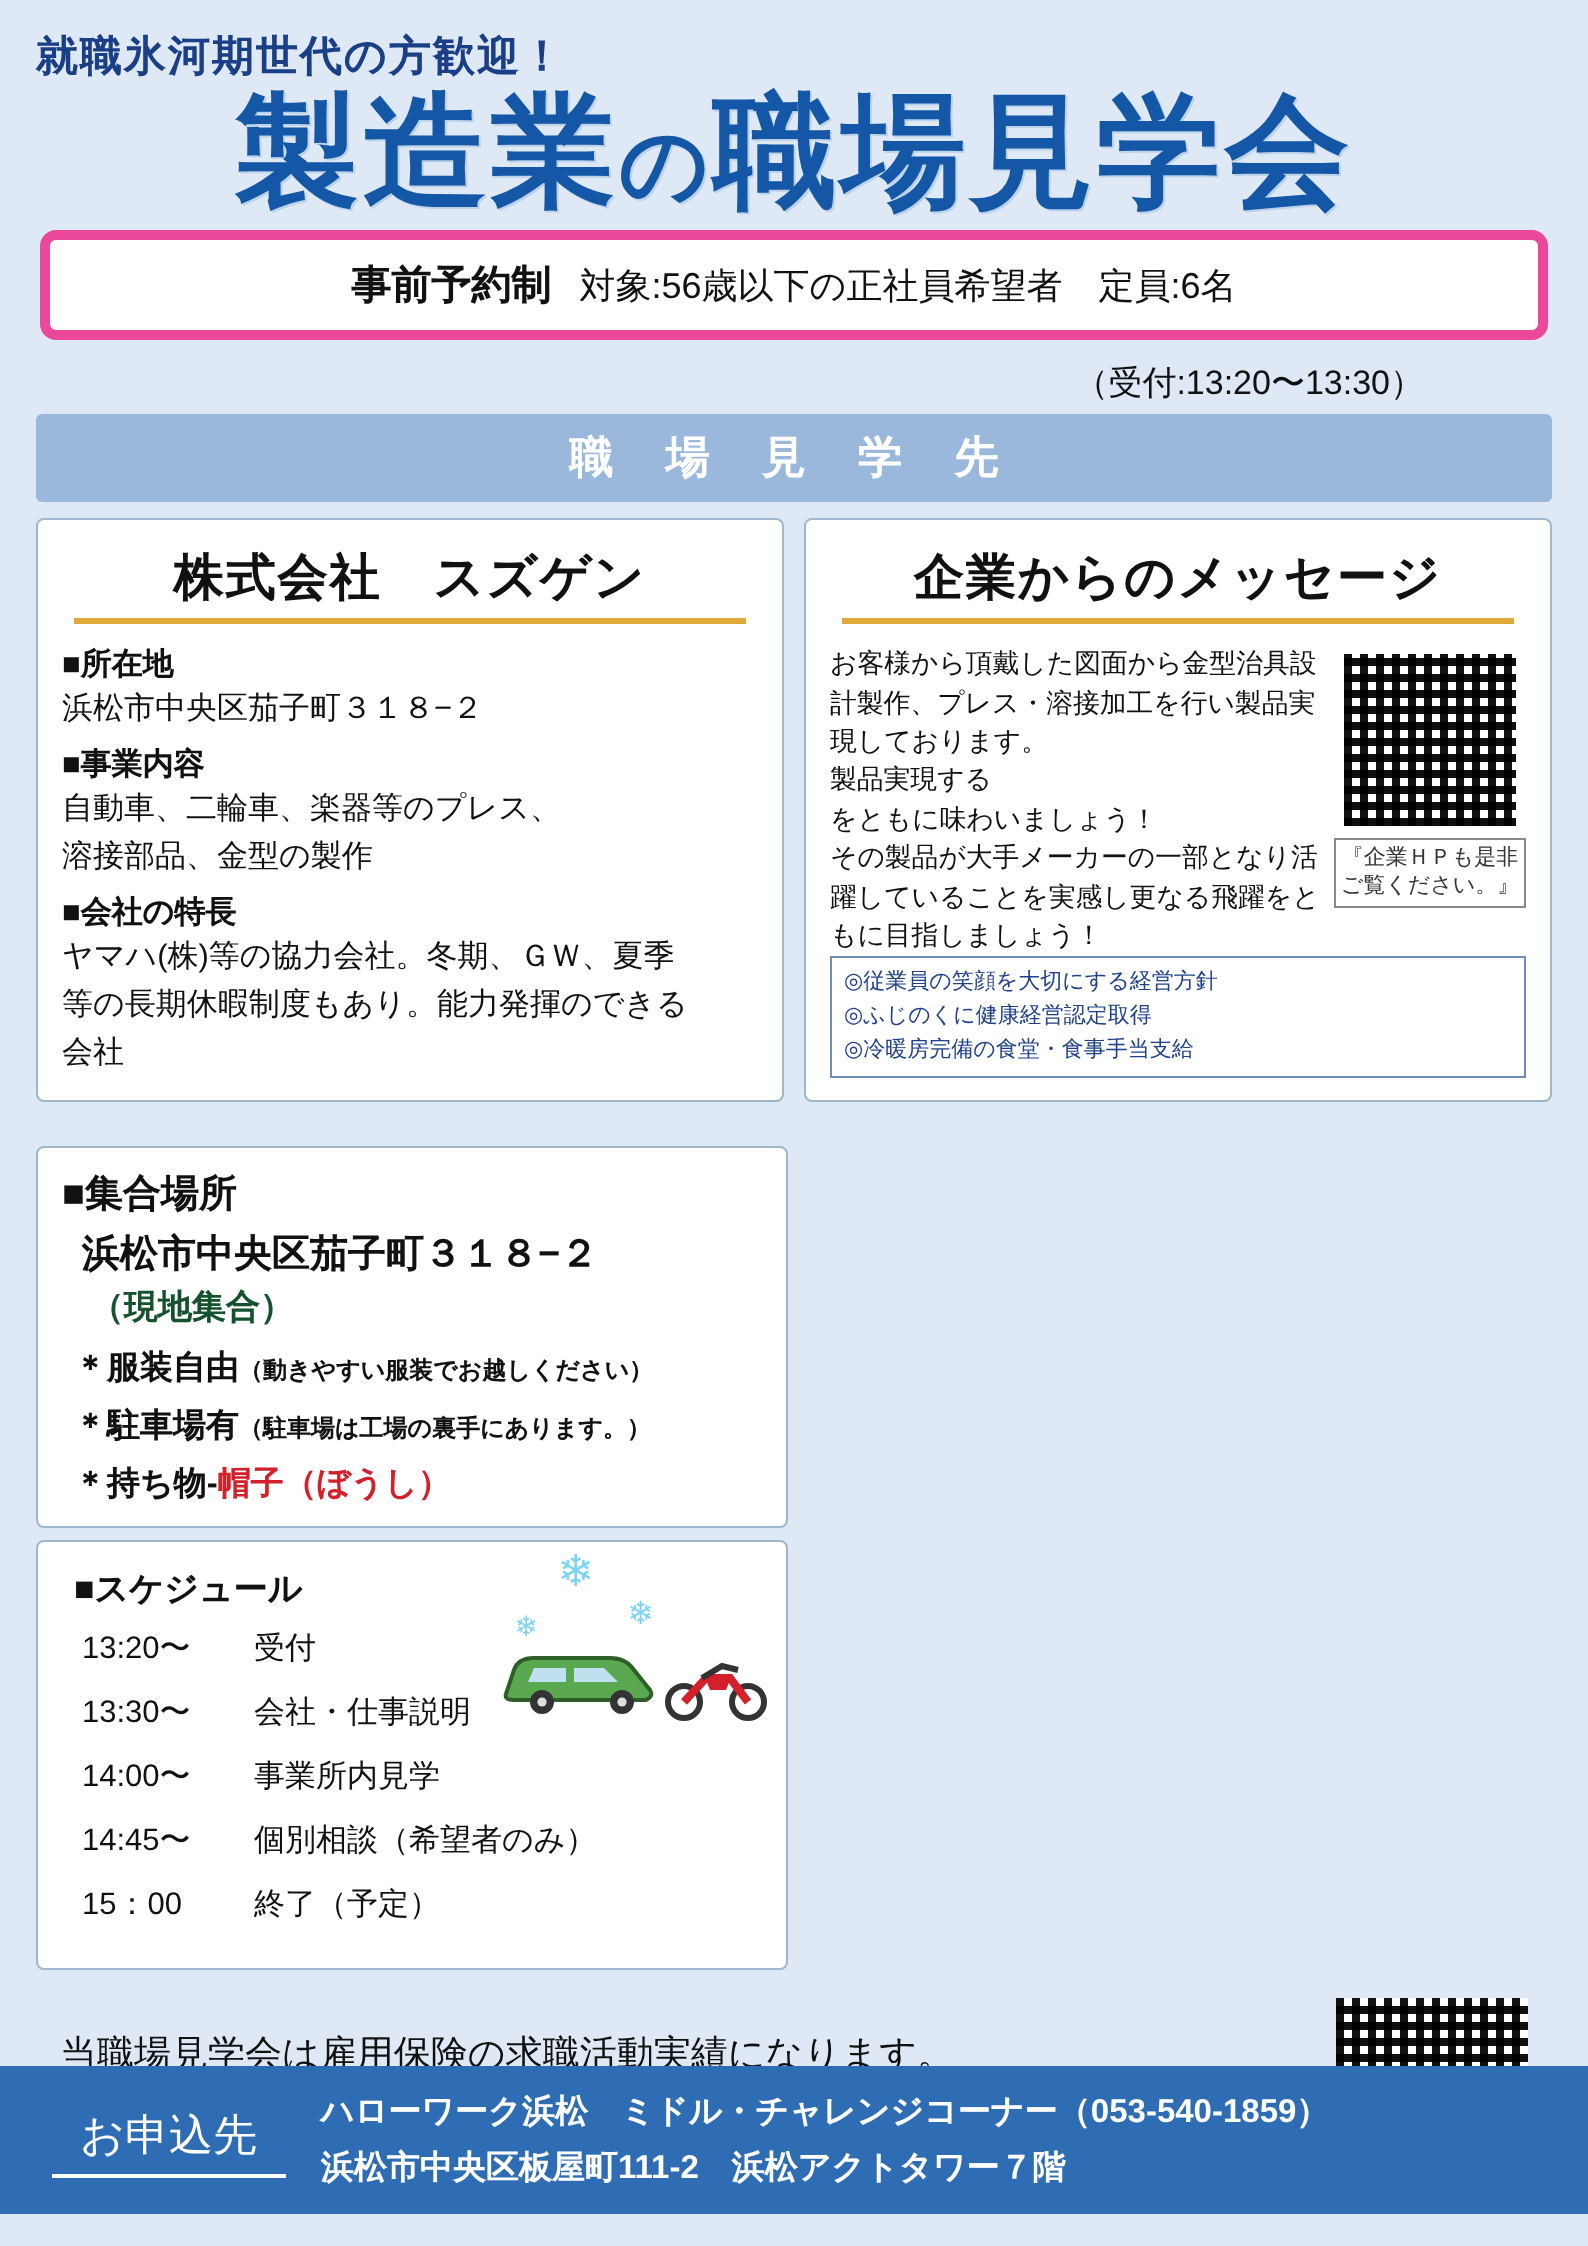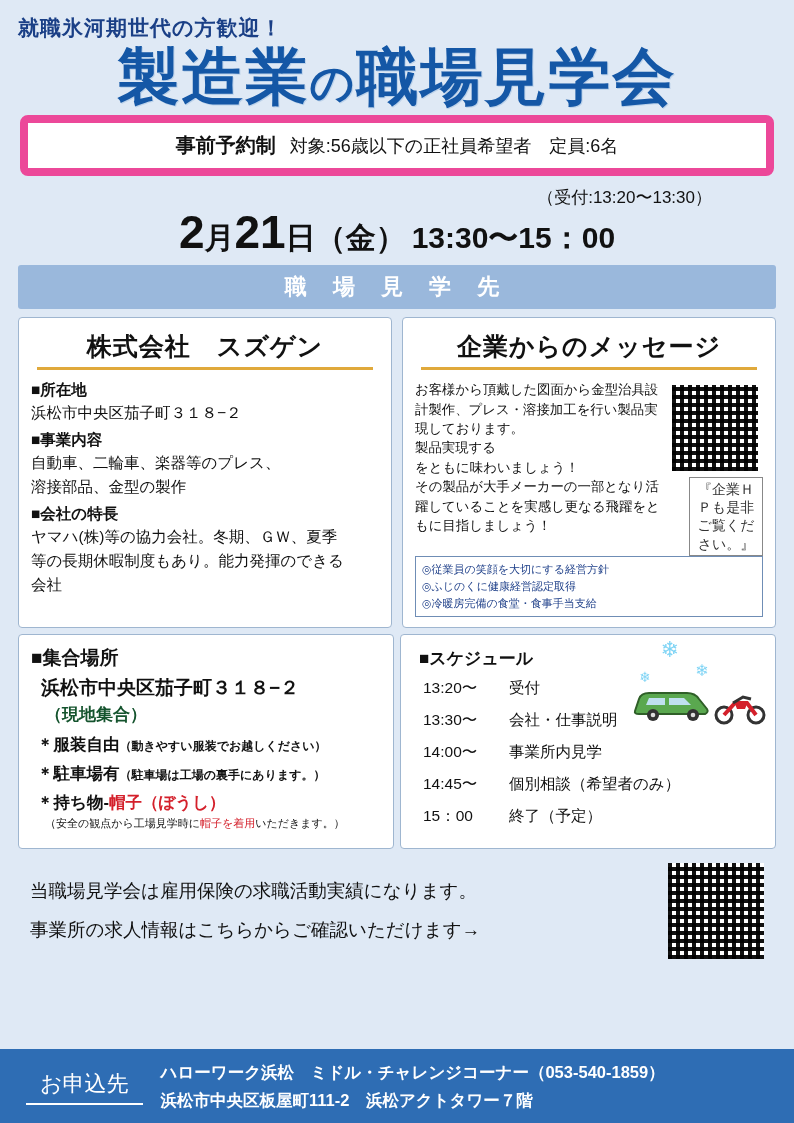--- a/index.html
+++ b/index.html
@@ -20,21 +20,21 @@
   }
   .maintitle{
     text-align:center;color:#1457a6;font-weight:bold;
     font-size:62px;line-height:1.05;letter-spacing:2px;
     margin:2px 0 6px 0;
     text-shadow:1px 1px 0 #bcd2ea;
   }
   .maintitle .small{font-size:44px;}
 
   .redbox{
-    border:8px solid #ec4899;border-radius:8px;background:#fff;
+    border:5px solid #ec4899;border-radius:8px;background:#fff;
     text-align:center;padding:9px 4px;margin:6px 8px 0 8px;
   }
   .redbox .b1{font-size:20px;font-weight:bold;}
   .redbox .b2{font-size:18px;margin-left:14px;}
 
   .recept{
     text-align:right;font-size:17px;margin:10px 70px 0 0;
   }
   .dateline{
     text-align:center;font-weight:bold;margin:-4px 0 6px 0;
@@ -73,25 +73,25 @@
   .msgtxt{font-size:13.4px;line-height:1.45;flex:1;}
   .qrcol{width:96px;text-align:center;}
   .qr{
     width:86px;height:86px;margin:2px auto 0 auto;
     background:
       repeating-linear-gradient(90deg,#111 0 4px,#fff 4px 8px),
       repeating-linear-gradient(0deg,#111 0 4px,#fff 4px 8px);
     background-blend-mode:multiply;
     border:3px solid #fff;
   }
-  .qrcap{font-size:14px;line-height:1.3;border:1px solid #888;padding:2px;margin-top:3px;color:#333;margin-left:22px;}
+  .qrcap{font-size:11px;line-height:1.3;border:1px solid #888;padding:2px;margin-top:3px;color:#333;}
   .badges{border:1px solid #6f8db5;padding:4px 6px;font-size:11px;line-height:1.55;color:#20418a;}
 
   
-  .cols2{display:flex;gap:6px;margin:6px 6px 0 6px;}
+  .cols2{display:flex;gap:6px;margin:22px 6px 0 6px;flex-direction:column;}
   .meet{width:376px;}
   .meet .h{font-size:19px;font-weight:bold;margin:0 0 4px 0;}
   .meet .addr{font-size:19px;font-weight:bold;margin:2px 0 0 10px;}
   .meet .onsite{font-size:17px;font-weight:bold;color:#14532d;margin:2px 0 8px 14px;}
   .meet .li{font-size:16.5px;font-weight:bold;margin:7px 0 0 6px;}
   .meet .li .sm{font-size:12px;font-weight:bold;}
   .meet .red{color:#d4202b;}
   .meet .note{font-size:11px;margin:2px 0 0 14px;}
 
   .sched{width:376px;position:relative;overflow:hidden;}
@@ -105,21 +105,21 @@
   
   .bottom{margin:14px 18px 0 18px;display:flex;align-items:center;}
   .bottom .lines{flex:1;font-size:18.5px;line-height:2.1;}
   .bottom .qr2{width:96px;height:96px;
     background:
       repeating-linear-gradient(90deg,#111 0 4px,#fff 4px 8px),
       repeating-linear-gradient(0deg,#111 0 4px,#fff 4px 8px);
     background-blend-mode:multiply;}
 
   .footer{
-    position:absolute;left:0;bottom:0;width:794px;height:74px;
+    position:absolute;left:0;bottom:16px;width:794px;height:74px;
     background:#2e6db4;color:#fff;display:flex;align-items:center;
   }
   .footer .lbl{
     font-size:22px;margin-left:26px;padding:2px 14px 4px 14px;
     border-bottom:2px solid #fff;
   }
   .footer .info{margin-left:18px;font-size:16.5px;font-weight:bold;line-height:1.7;}
 </style>
 </head>
 <body>
@@ -131,23 +131,20 @@
   <div class="maintitle">
     <span>製造業</span><span class="small">の</span><span>職場見学会</span>
   </div>
 
   <div class="redbox">
     <span class="b1">事前予約制</span><span class="b2">対象:56歳以下の正社員希望者　定員:6名</span>
   </div>
 
   <div class="recept">（受付:13:20〜13:30）</div>
 
-  <div class="dateline">
-    <span class="num">2</span><span class="kan">月</span><span class="num">21</span><span class="kan">日（金）</span><span class="time">13:30〜15：00</span>
-  </div>
 
   <div class="bluebar">職 場 見 学 先</div>
 
   <div class="cols">
 
     <div class="card col-left">
       <h2>株式会社　スズゲン</h2>
       <div class="uline"></div>
 
       <div class="sec">■所在地</div>
@@ -201,23 +198,20 @@
 
       <div class="li">
         <span>＊服装自由</span><span class="sm">（動きやすい服装でお越しください）</span>
       </div>
       <div class="li">
         <span>＊駐車場有</span><span class="sm">（駐車場は工場の裏手にあります。）</span>
       </div>
       <div class="li">
         <span>＊持ち物-</span><span class="red">帽子（ぼうし）</span>
       </div>
-      <div class="note">
-        <span>（安全の観点から工場見学時に</span><span class="red">帽子を着用</span><span>いただきます。）</span>
-      </div>
     </div>
 
     <div class="card sched">
       <div class="snow" style="right:96px;top:2px;">❄</div>
       <div class="snow" style="right:66px;top:26px;font-size:16px;">❄</div>
       <div class="snow" style="right:124px;top:34px;font-size:14px;">❄</div>
 
       <svg class="car" width="86" height="44" viewBox="0 0 86 44">
         <path d="M6 32 L10 20 Q12 14 20 14 L58 14 Q66 14 70 20 L78 30 Q80 33 76 35 L10 35 Q5 35 6 32Z" fill="#5aa84f" stroke="#2f5f28" stroke-width="2"></path>
         <path d="M20 19 L36 19 L36 26 L17 26 Z" fill="#bfe0ef"></path>

